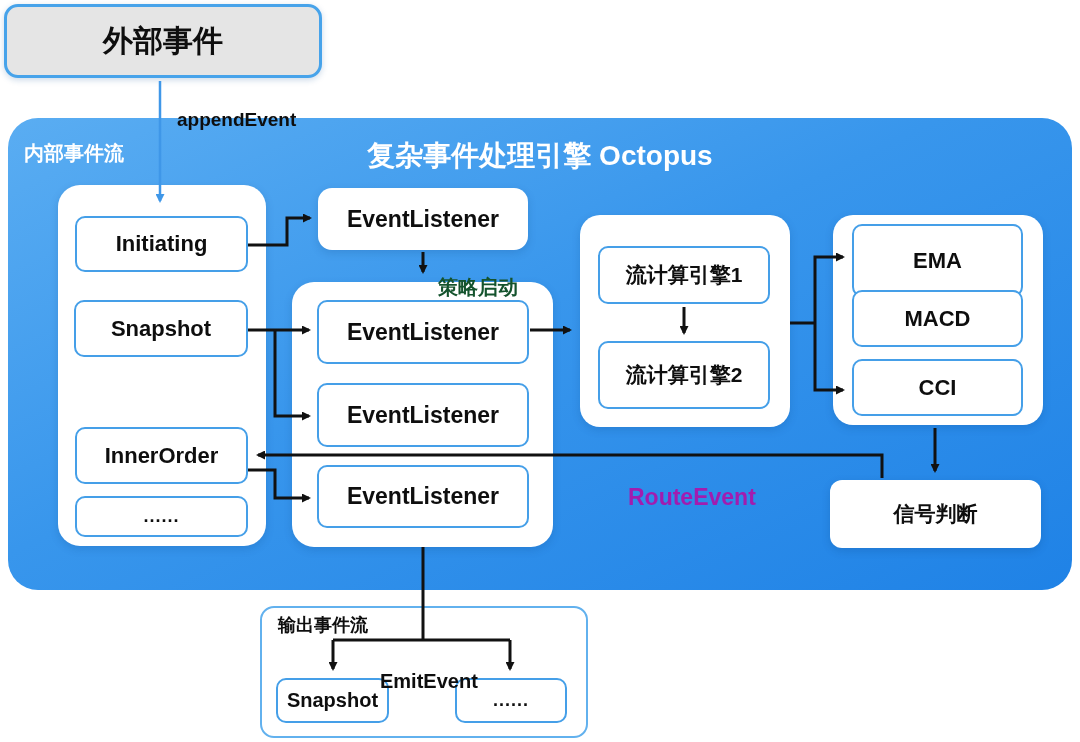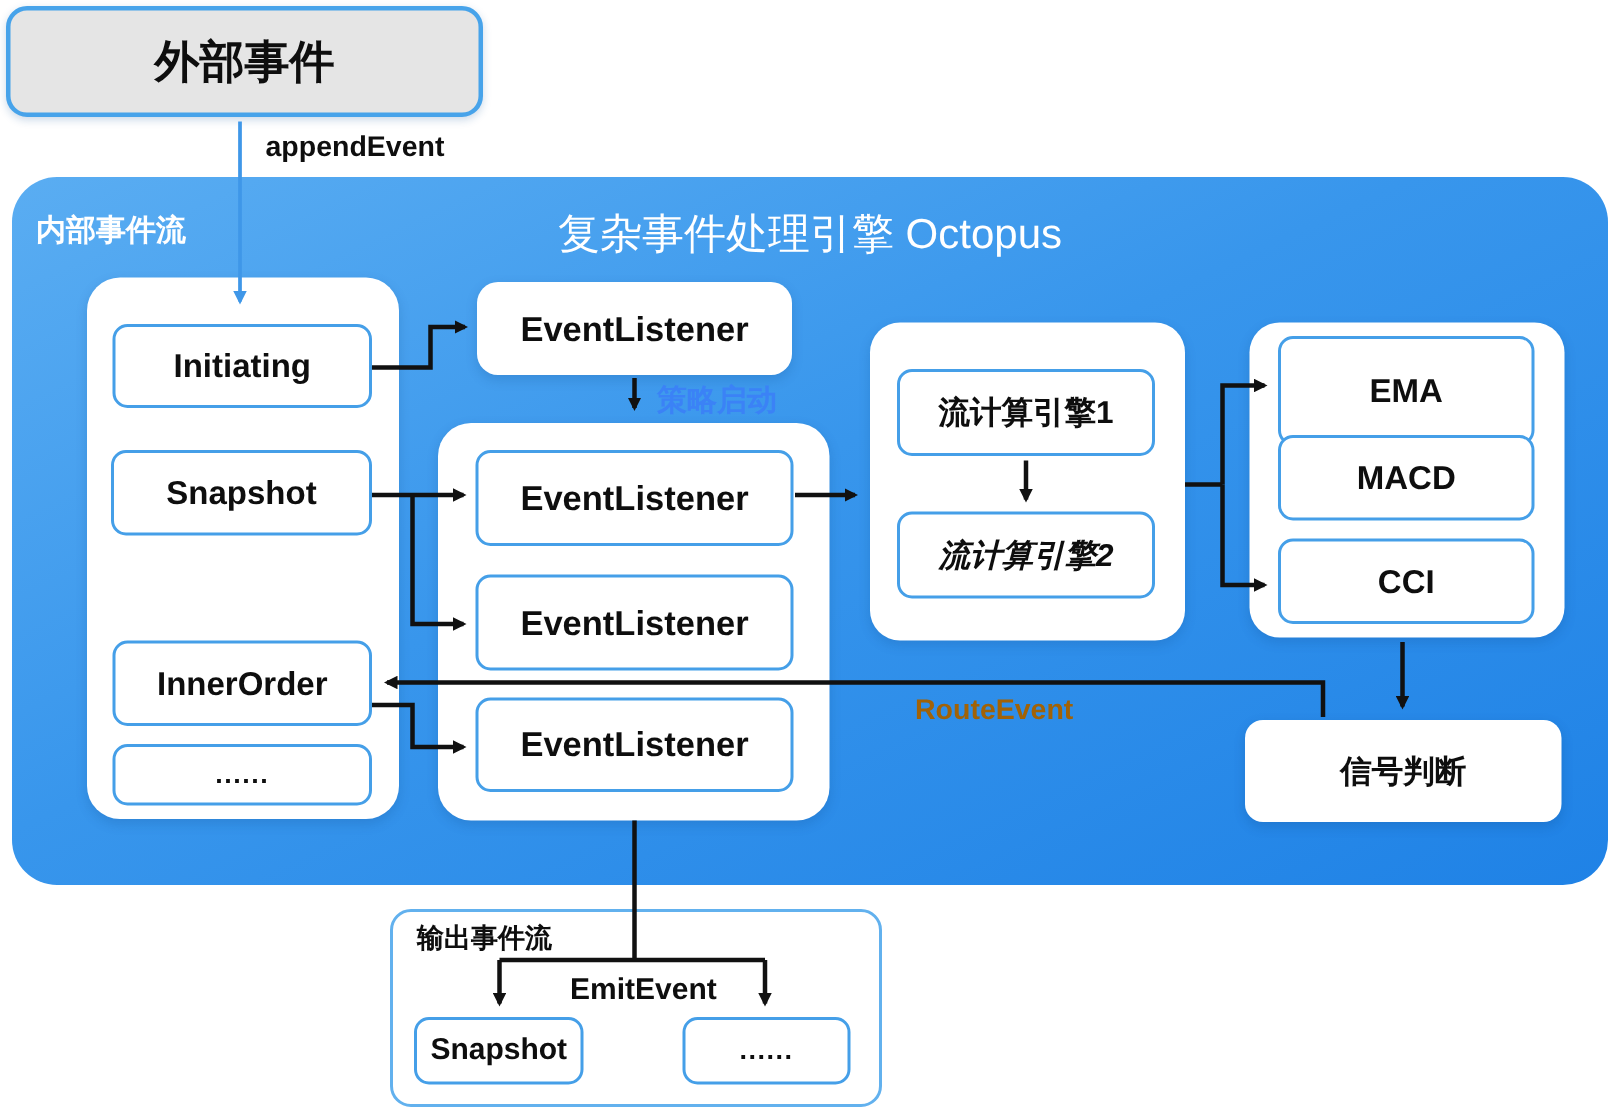--- a/index.html
+++ b/index.html
@@ -24,21 +24,21 @@
 
   
   .blue-panel {
     left:8px; top:118px; width:1064px; height:472px;
     border-radius:30px;
     background:linear-gradient(155deg,#5aadf2 0%,#3896ec 45%,#1f82e6 100%);
     z-index:1;
   }
   .internal-label { left:24px; top:140px; color:#fff; font-weight:bold; font-size:20px; z-index:4; }
   .engine-title  { left:8px;  top:137px; width:1064px; text-align:center; color:#fff;
-                   font-weight:normal; font-size:28px; z-index:4; }
+                   font-weight:bold; font-size:28px; z-index:4; }
 
   
   .panel { background:#fff; border-radius:22px; box-shadow:0 3px 8px rgba(10,60,120,.18); z-index:2; }
   .src-panel    { left:58px;  top:185px; width:208px; height:361px; }
   .mid-panel    { left:292px; top:282px; width:261px; height:265px; }
   .stream-panel { left:580px; top:215px; width:210px; height:212px; border-radius:20px; }
   .ind-panel    { left:833px; top:215px; width:210px; height:210px; border-radius:20px; }
 
   
   .small-box {
@@ -53,21 +53,21 @@
   .top-listener {
     left:318px; top:188px; width:210px; height:62px;
     background:#fff; border-radius:14px; font-weight:bold; font-size:23px;
     box-shadow:0 3px 8px rgba(10,60,120,.18); z-index:3;
   }
   .b-el1 { left:317px; top:300px; width:212px; height:64px; font-size:23px; }
   .b-el2 { left:317px; top:383px; width:212px; height:64px; font-size:23px; }
   .b-el3 { left:317px; top:465px; width:212px; height:63px; font-size:23px; }
 
   .b-eng1 { left:598px; top:246px; width:172px; height:58px; font-size:21px; }
-  .b-eng2 { left:598px; top:341px; width:172px; height:58px; font-size:21px;font-style:italic; }
+  .b-eng2 { left:598px; top:341px; width:172px; height:68px; font-size:21px; }
 
   .b-ema  { left:852px; top:224px; width:171px; height:73px; }
   .b-macd { left:852px; top:290px; width:171px; height:57px; }
   .b-cci  { left:852px; top:359px; width:171px; height:57px;text-align:right; }
 
   .signal-box {
     left:830px; top:480px; width:211px; height:68px;
     background:#fff; border-radius:12px; font-weight:bold; font-size:21px;
     box-shadow:0 3px 8px rgba(10,60,120,.2); z-index:3;
   }
@@ -75,24 +75,24 @@
   
   .out-panel {
     left:260px; top:606px; width:328px; height:132px;
     background:#fff; border:2px solid #62b1ee; border-radius:14px; z-index:2;
   }
   .out-label { left:278px; top:613px; font-size:18px; font-weight:bold; z-index:3; }
   .b-out-snapshot { left:276px; top:678px; width:113px; height:45px; font-size:20px; font-weight:600; }
   .b-out-dots     { left:455px; top:678px; width:112px; height:45px; font-size:18px; letter-spacing:1px; }
 
   
-  .lbl { z-index:12; font-weight:600; white-space:nowrap; }
+  .lbl { z-index:12; font-weight:600; white-space:nowrap;margin-top:21px; }
   .append-label   { left:177px; top:88px;  font-size:19px; color:#0e0e0e; }
-  .strategy-label { left:438px; top:253px; font-size:20px; font-weight:bold; color:#3b82f6; }
-  .route-label    { left:610px; top:463px; font-size:19px; font-weight:bold; color:#a16207; }
+  .strategy-label { left:438px; top:253px; font-size:20px; font-weight:bold; color:#14532d; }
+  .route-label    { left:628px; top:463px; font-size:23px; font-weight:bold; color:#a21caf; }
   .emit-label     { left:380px; top:649px; font-size:20px; font-weight:bold; color:#0e0e0e; }
 
   svg.wires { position:absolute; left:0; top:0; width:1080px; height:742px; z-index:10; pointer-events:none; }
   .wire  { stroke:#111; stroke-width:3; fill:none; }
   .bwire { stroke:#3f97e8; stroke-width:2.5; fill:none; }
 </style>
 </head>
 <body>
 
 <div id="stage">

